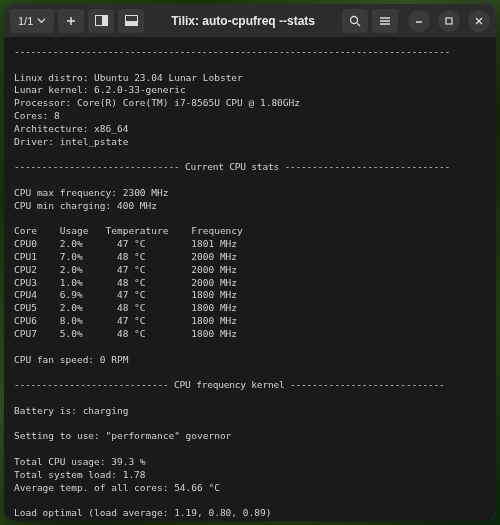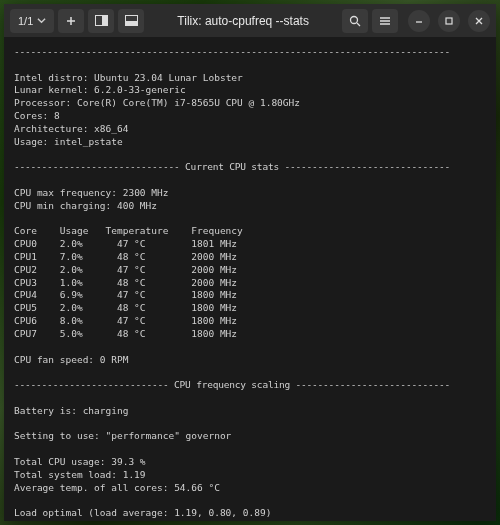--- a/index.html
+++ b/index.html
@@ -8,21 +8,21 @@
     height: 525px;
     background: linear-gradient(135deg, #2a4d1a 0%, #1a3d0a 20%, #3d5d2a 40%, #1a2d0a 60%, #2a4d1a 80%, #0a2d0a 100%);
     font-family: sans-serif;
     overflow: hidden;
     position: relative;
   }
   .window {
     position: absolute;
     top: 4px; left: 4px; right: 4px; bottom: 4px;
     background: #1d4ed8;
-    border-radius: 0;
+    border-radius: 10px;
     overflow: hidden;
     display: flex;
     flex-direction: column;
     box-shadow: 0 4px 20px rgba(0,0,0,0.5);
   }
   .titlebar {
     height: 34px;
     background: #2c2c2c;
     display: flex;
     align-items: center;
@@ -52,21 +52,21 @@
     gap: 4px;
     color: #e0e0e0;
     font-size: 11px;
   }
   .tb-pill svg { width: 9px; height: 9px; }
   .title {
     flex: 1;
     text-align: center;
     color: #e8e8e8;
     font-size: 12px;
-    font-weight: 400;
+    font-weight: 700;
   }
   .wc-group { display: flex; gap: 8px; margin-left: 6px; }
   .wc {
     width: 22px; height: 22px;
     border-radius: 50%;
     background: #3a3a3a;
     display: flex;
     align-items: center;
     justify-content: center;
     color: #e0e0e0;
@@ -144,52 +144,52 @@
       <div class="wc">
         <svg viewBox="0 0 10 10">
             <path d="M2 2l6 6M8 2l-6 6" stroke="#ddd" stroke-width="1.3"></path>
           </svg>
       </div>
     </div>
   </div>
 
   <div class="terminal"><span class="dash-line">-------------------------------------------------------------------------------</span>
 
-<span><span>Intel distro:</span> <span>Ubuntu 23.04 Lunar Lobster</span></span>
+<span><span>Linux distro:</span> <span>Ubuntu 23.04 Lunar Lobster</span></span>
 <span><span>Lunar kernel:</span> <span>6.2.0-33-generic</span></span>
 <span><span>Processor:</span> <span>Core(R) Core(TM) i7-8565U CPU @ 1.80GHz</span></span>
 <span><span>Cores:</span> <span>8</span></span>
 <span><span>Architecture:</span> <span>x86_64</span></span>
-<span><span>Usage:</span> <span>intel_pstate</span></span>
+<span><span>Driver:</span> <span>intel_pstate</span></span>
 
 <span class="dash-line">------------------------------ Current CPU stats ------------------------------</span>
 
 <span><span>CPU max frequency:</span> <span>2300 MHz</span></span>
 <span><span>CPU min charging:</span> <span>400 MHz</span></span>
 
 <span id="tbl-header">Core    Usage   Temperature    Frequency</span>
 <span id="tbl-body">CPU0    2.0%      47 °C        1801 MHz
 CPU1    7.0%      48 °C        2000 MHz
 CPU2    2.0%      47 °C        2000 MHz
 CPU3    1.0%      48 °C        2000 MHz
 CPU4    6.9%      47 °C        1800 MHz
 CPU5    2.0%      48 °C        1800 MHz
 CPU6    8.0%      47 °C        1800 MHz
 CPU7    5.0%      48 °C        1800 MHz
 </span>
 <span>CPU fan speed: 0 RPM</span>
 
-<span class="dash-line">---------------------------- CPU frequency scaling ----------------------------</span>
+<span class="dash-line">---------------------------- CPU frequency kernel ----------------------------</span>
 
 <span>Battery is: charging</span>
 
 <span>Setting to use: "performance" governor</span>
 
 <span>Total CPU usage: 39.3 %</span>
-<span>Total system load: 1.19</span>
+<span>Total system load: 1.78</span>
 <span>Average temp. of all cores: 54.66 °C</span>
 
 <span>Load optimal (load average: 1.19, 0.80, 0.89)</span>
 <span>setting turbo boost: off</span>
 
 
 
  </div>
 
 </div>

